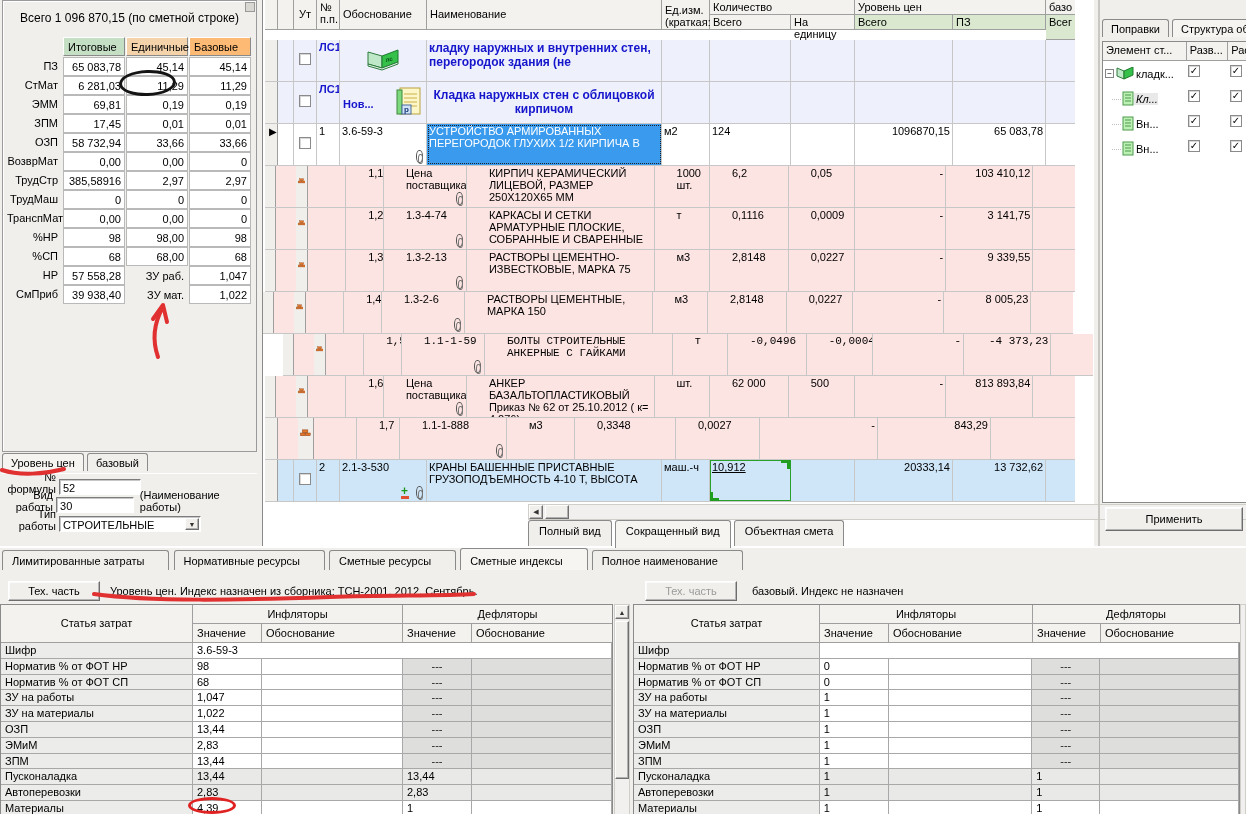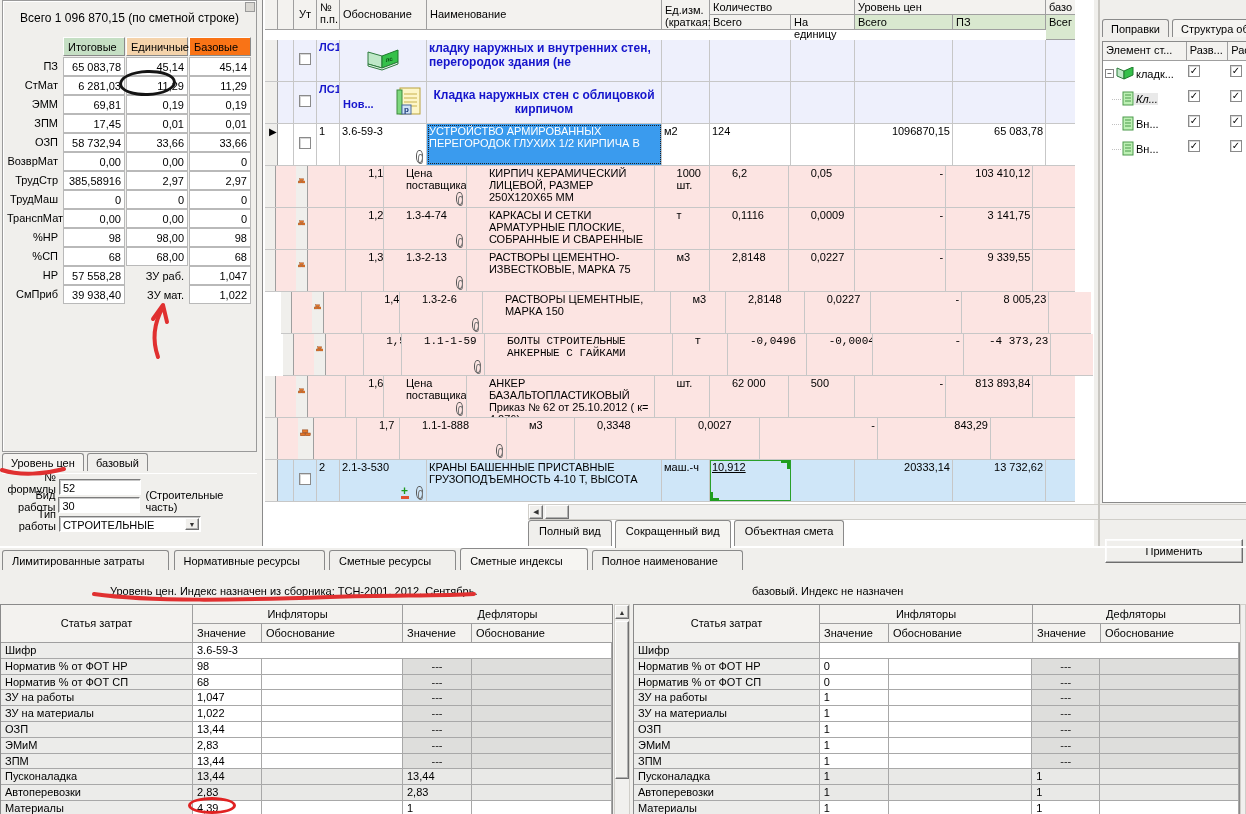--- a/index.html
+++ b/index.html
@@ -8,21 +8,21 @@
     position:relative; overflow:hidden;
     background:#f0efec;
     font-family:"Liberation Sans","DejaVu Sans",sans-serif;
     font-size:11px; color:#000;
   }
   .abs { position:absolute; }
 
   
   .raised { background:#f0efec; border:1px solid; border-color:#ffffff #6d6d6d #6d6d6d #ffffff; box-shadow:inset -1px -1px 0 #b5b5b5, inset 1px 1px 0 #fbfbfb; }
   .sunken { background:#ffffff; border:1px solid; border-color:#7d7d7d #ffffff #ffffff #7d7d7d; box-shadow:inset 1px 1px 0 #c7c7c7; }
-  .btn { display:flex; align-items:center; justify-content:center; cursor:default;margin-top:32px; }
+  .btn { display:flex; align-items:center; justify-content:center; cursor:default; }
   .cb { display:inline-block; width:12px; height:12px; background:#fff; border:1px solid #8a8a8a; box-shadow:inset 1px 1px 0 #d7d7d7; font-size:10px; line-height:10px; text-align:center; font-weight:bold; }
   .scroll { background:#f1f0ee; border:1px solid #d0cec9; }
   .sb-btn { position:absolute; background:#f0efec; border:1px solid; border-color:#fdfdfd #707070 #707070 #fdfdfd; box-shadow:inset -1px -1px 0 #b0b0b0; font-size:7px; color:#333; display:flex; align-items:center; justify-content:center; }
   .sb-thumb { position:absolute; background:#f0efec; border:1px solid; border-color:#fdfdfd #707070 #707070 #fdfdfd; box-shadow:inset -1px -1px 0 #b0b0b0; }
 
   
   #left-panel { left:0; top:0; width:258px; height:546px; }
   #summary-box { position:absolute; left:2px; top:0; width:255px; height:452px; border:1px solid #9a9a9a; box-shadow:1px 1px 0 #ffffff inset; }
   #summary-title { position:absolute; left:0; top:10px; width:100%; text-align:center; font-size:12px; }
   .sum-row { position:absolute; left:4px; display:flex; height:19px; }
@@ -129,21 +129,21 @@
 
 <div id="left-panel" class="abs">
   <div id="summary-box">
     <div id="corner-artifact" class="abs"></div>
     <div id="summary-title">Всего 1 096 870,15  (по сметной строке)</div>
 
     <div class="sum-row" style="top:36px;">
       <div class="sum-label"></div>
       <div class="sum-cell sum-head" style="background:#c5dfc4;">Итоговые</div>
       <div class="sum-cell sum-head" style="background:#f4d3ab;">Единичные</div>
-      <div class="sum-cell sum-head" style="background:#f97316;">Базовые</div>
+      <div class="sum-cell sum-head" style="background:#fdba74;">Базовые</div>
     </div>
 
     <div class="sum-row" style="top:56px">
         <div class="sum-label">ПЗ</div>
         <div class="sum-cell">65 083,78</div>
         <div class="sum-cell">45,14</div>
         <div class="sum-cell">45,14</div>
       </div>
     <div class="sum-row" style="top:75px">
         <div class="sum-label">СтМат</div>
@@ -225,21 +225,21 @@
   </div>
 
   <div id="lp-fieldbox" class="abs">
     <div class="fld-row" style="top:4px;">
       <div class="fld-label">№ формулы</div>
       <div class="fld-input sunken">52</div>
     </div>
     <div class="fld-row" style="top:22px;">
       <div class="fld-label">Вид работы</div>
       <div class="fld-input sunken">30</div>
-      <div class="fld-note">(Строительные часть)</div>
+      <div class="fld-note">(Наименование работы)</div>
     </div>
     <div class="fld-row" style="top:41px;">
       <div class="fld-label">Тип работы</div>
       <div class="fld-input sunken dd">
         <span>СТРОИТЕЛЬНЫЕ</span>
         <span class="dd-arrow sb-btn" style="position:absolute;">▼</span>
       </div>
     </div>
   </div>
 </div>
@@ -400,21 +400,21 @@
     <div class="g-cell gc-code"><span>1.3-2-13</span><span class="paperclip"></span></div>
     <div class="g-cell gc-name">РАСТВОРЫ ЦЕМЕНТНО-ИЗВЕСТКОВЫЕ, МАРКА 75</div>
     <div class="g-cell gc-unit">м3</div>
     <div class="g-cell gc-qt">2,8148</div>
     <div class="g-cell gc-qp">0,0227</div>
     <div class="g-cell gc-pt">-</div>
     <div class="g-cell gc-pz">9 339,55</div>
     <div class="g-cell gc-base" style="border-right:none;"></div>
   </div>
 
-  <div class="g-row g-body-row r-sub" style="margin-left:18px;">
+  <div class="g-row g-body-row r-sub" style="margin-left:0;">
     <div class="g-cell gc-ind g-ind-col"></div>
     <div class="g-cell gc-icon g-icon-col">
         <svg width="14" height="10" viewBox="0 0 14 10">
           <rect x="3" y="1" width="7" height="3.5" fill="#e2762a" stroke="#8a3c10" stroke-width="0.6"></rect>
           <rect x="0.5" y="5" width="6" height="3.5" fill="#e2762a" stroke="#8a3c10" stroke-width="0.6"></rect>
           <rect x="7" y="5" width="6" height="3.5" fill="#e2762a" stroke="#8a3c10" stroke-width="0.6"></rect>
         </svg>
       </div>
     <div class="g-cell gc-ut"></div>
     <div class="g-cell gc-num">1,4</div>

